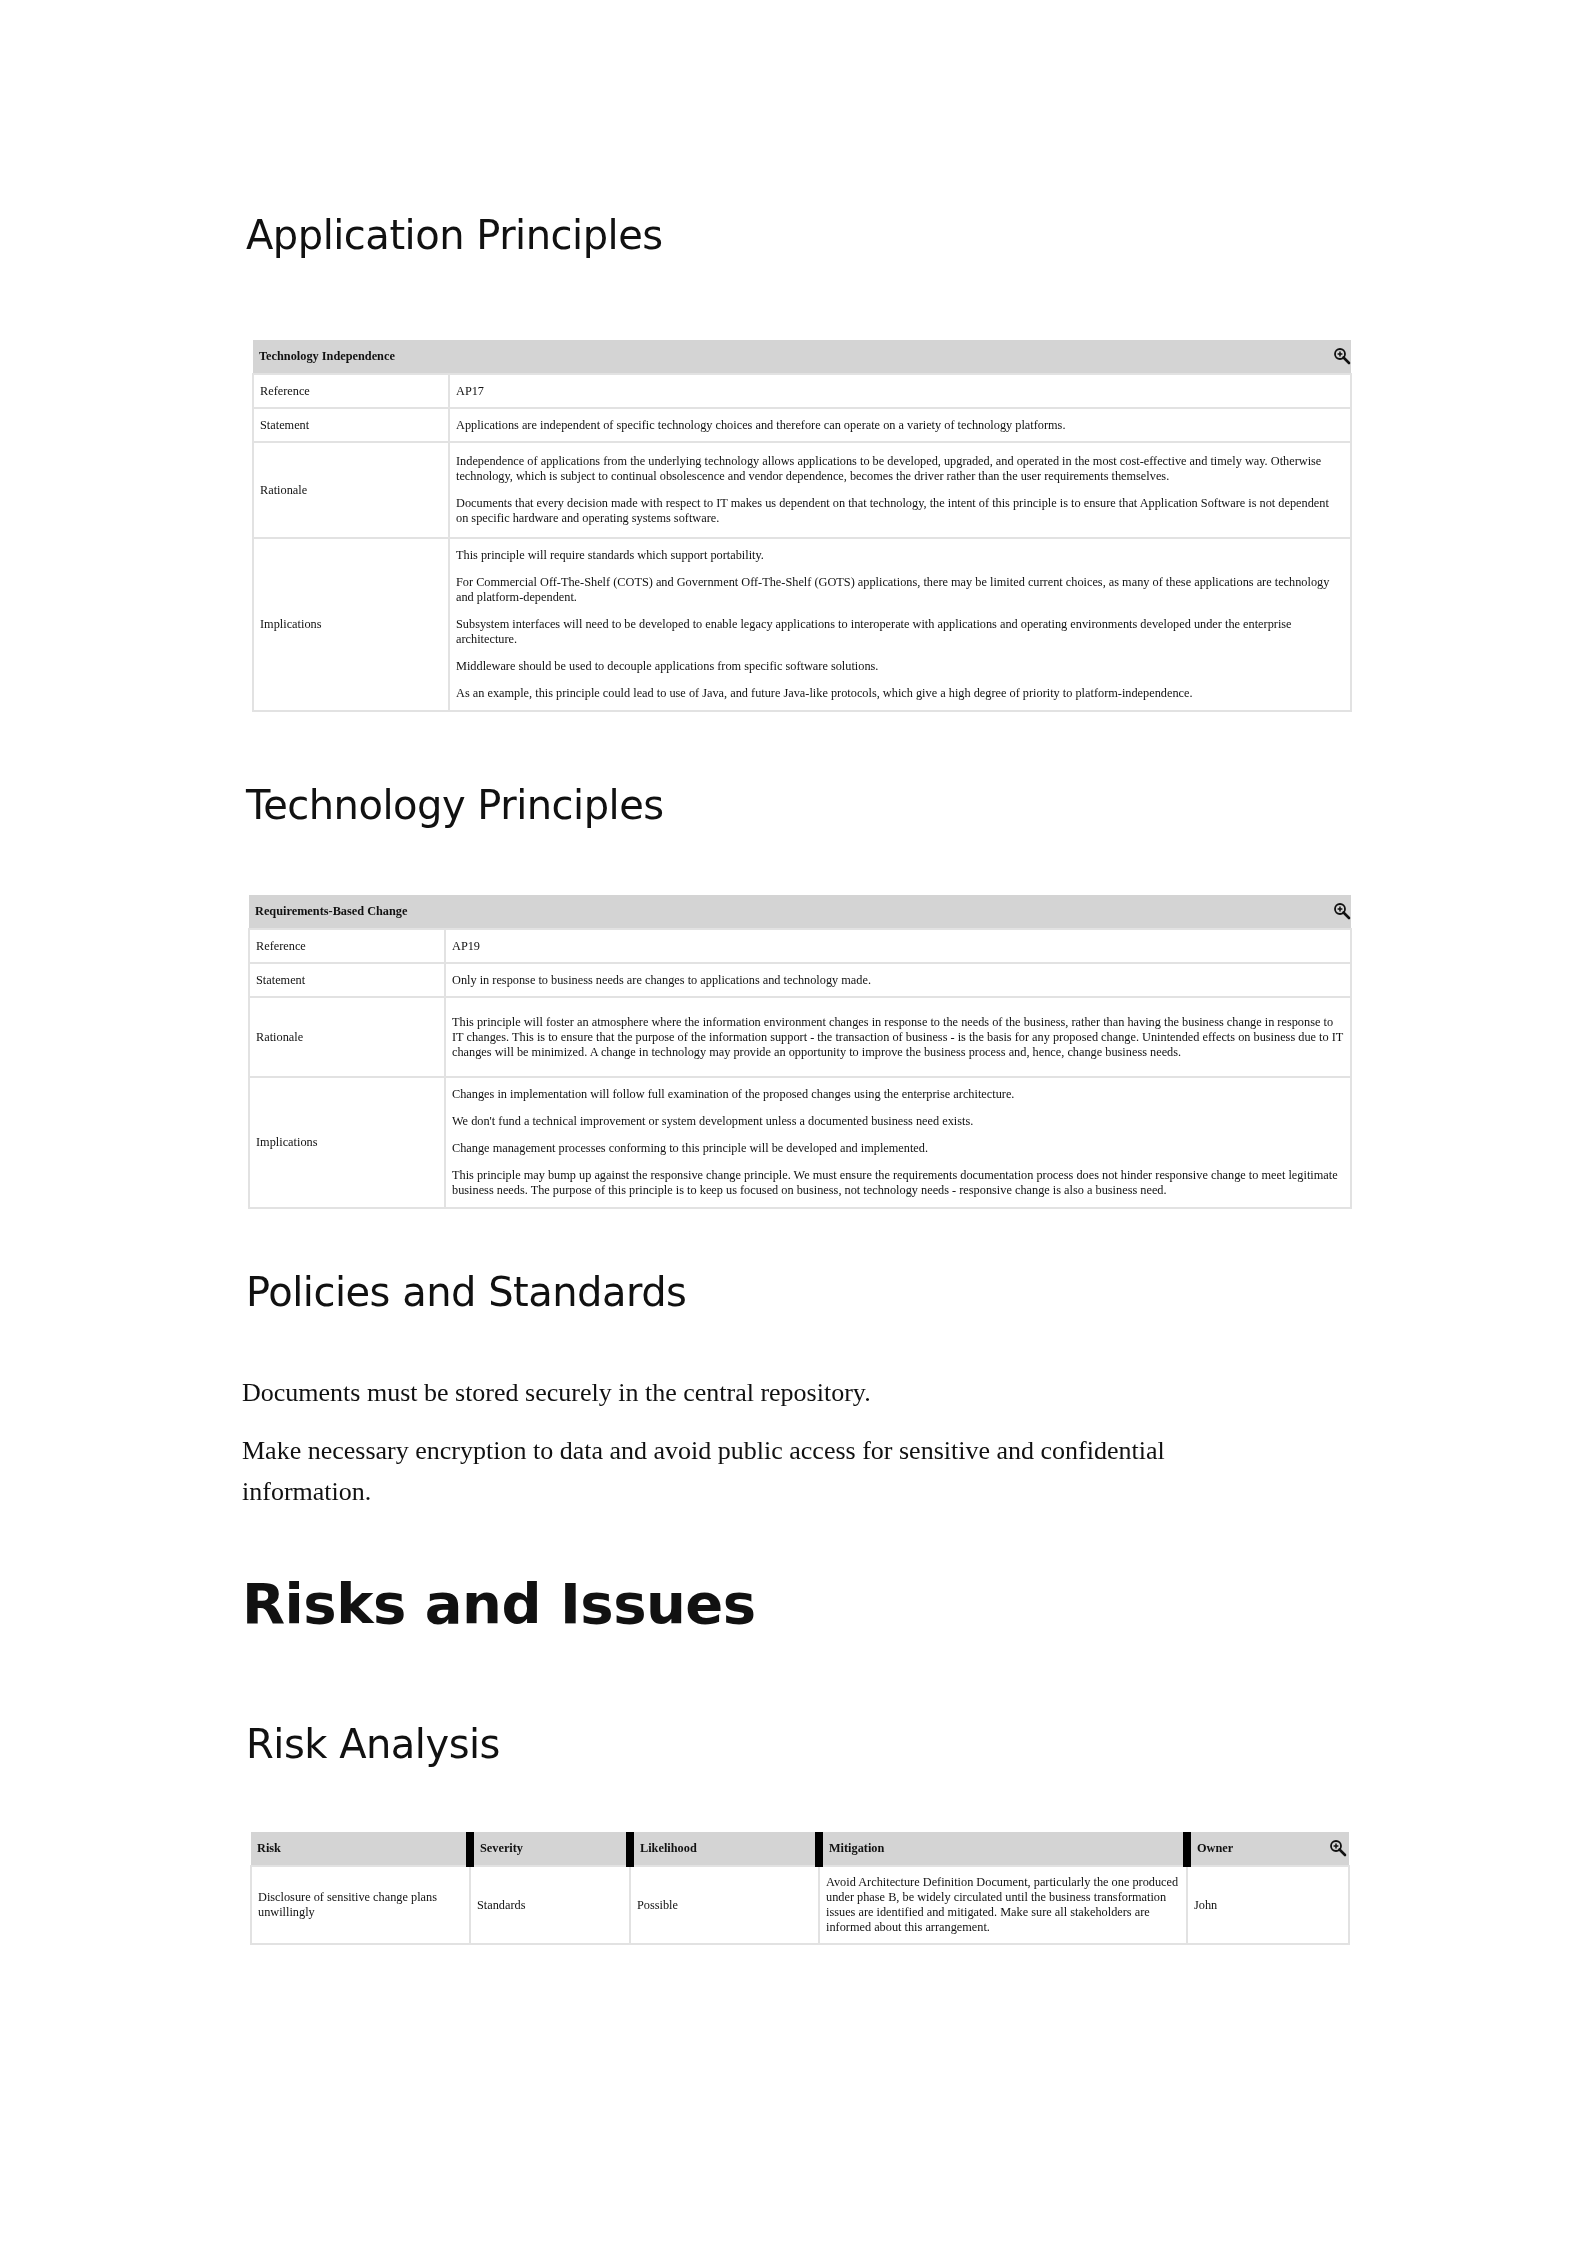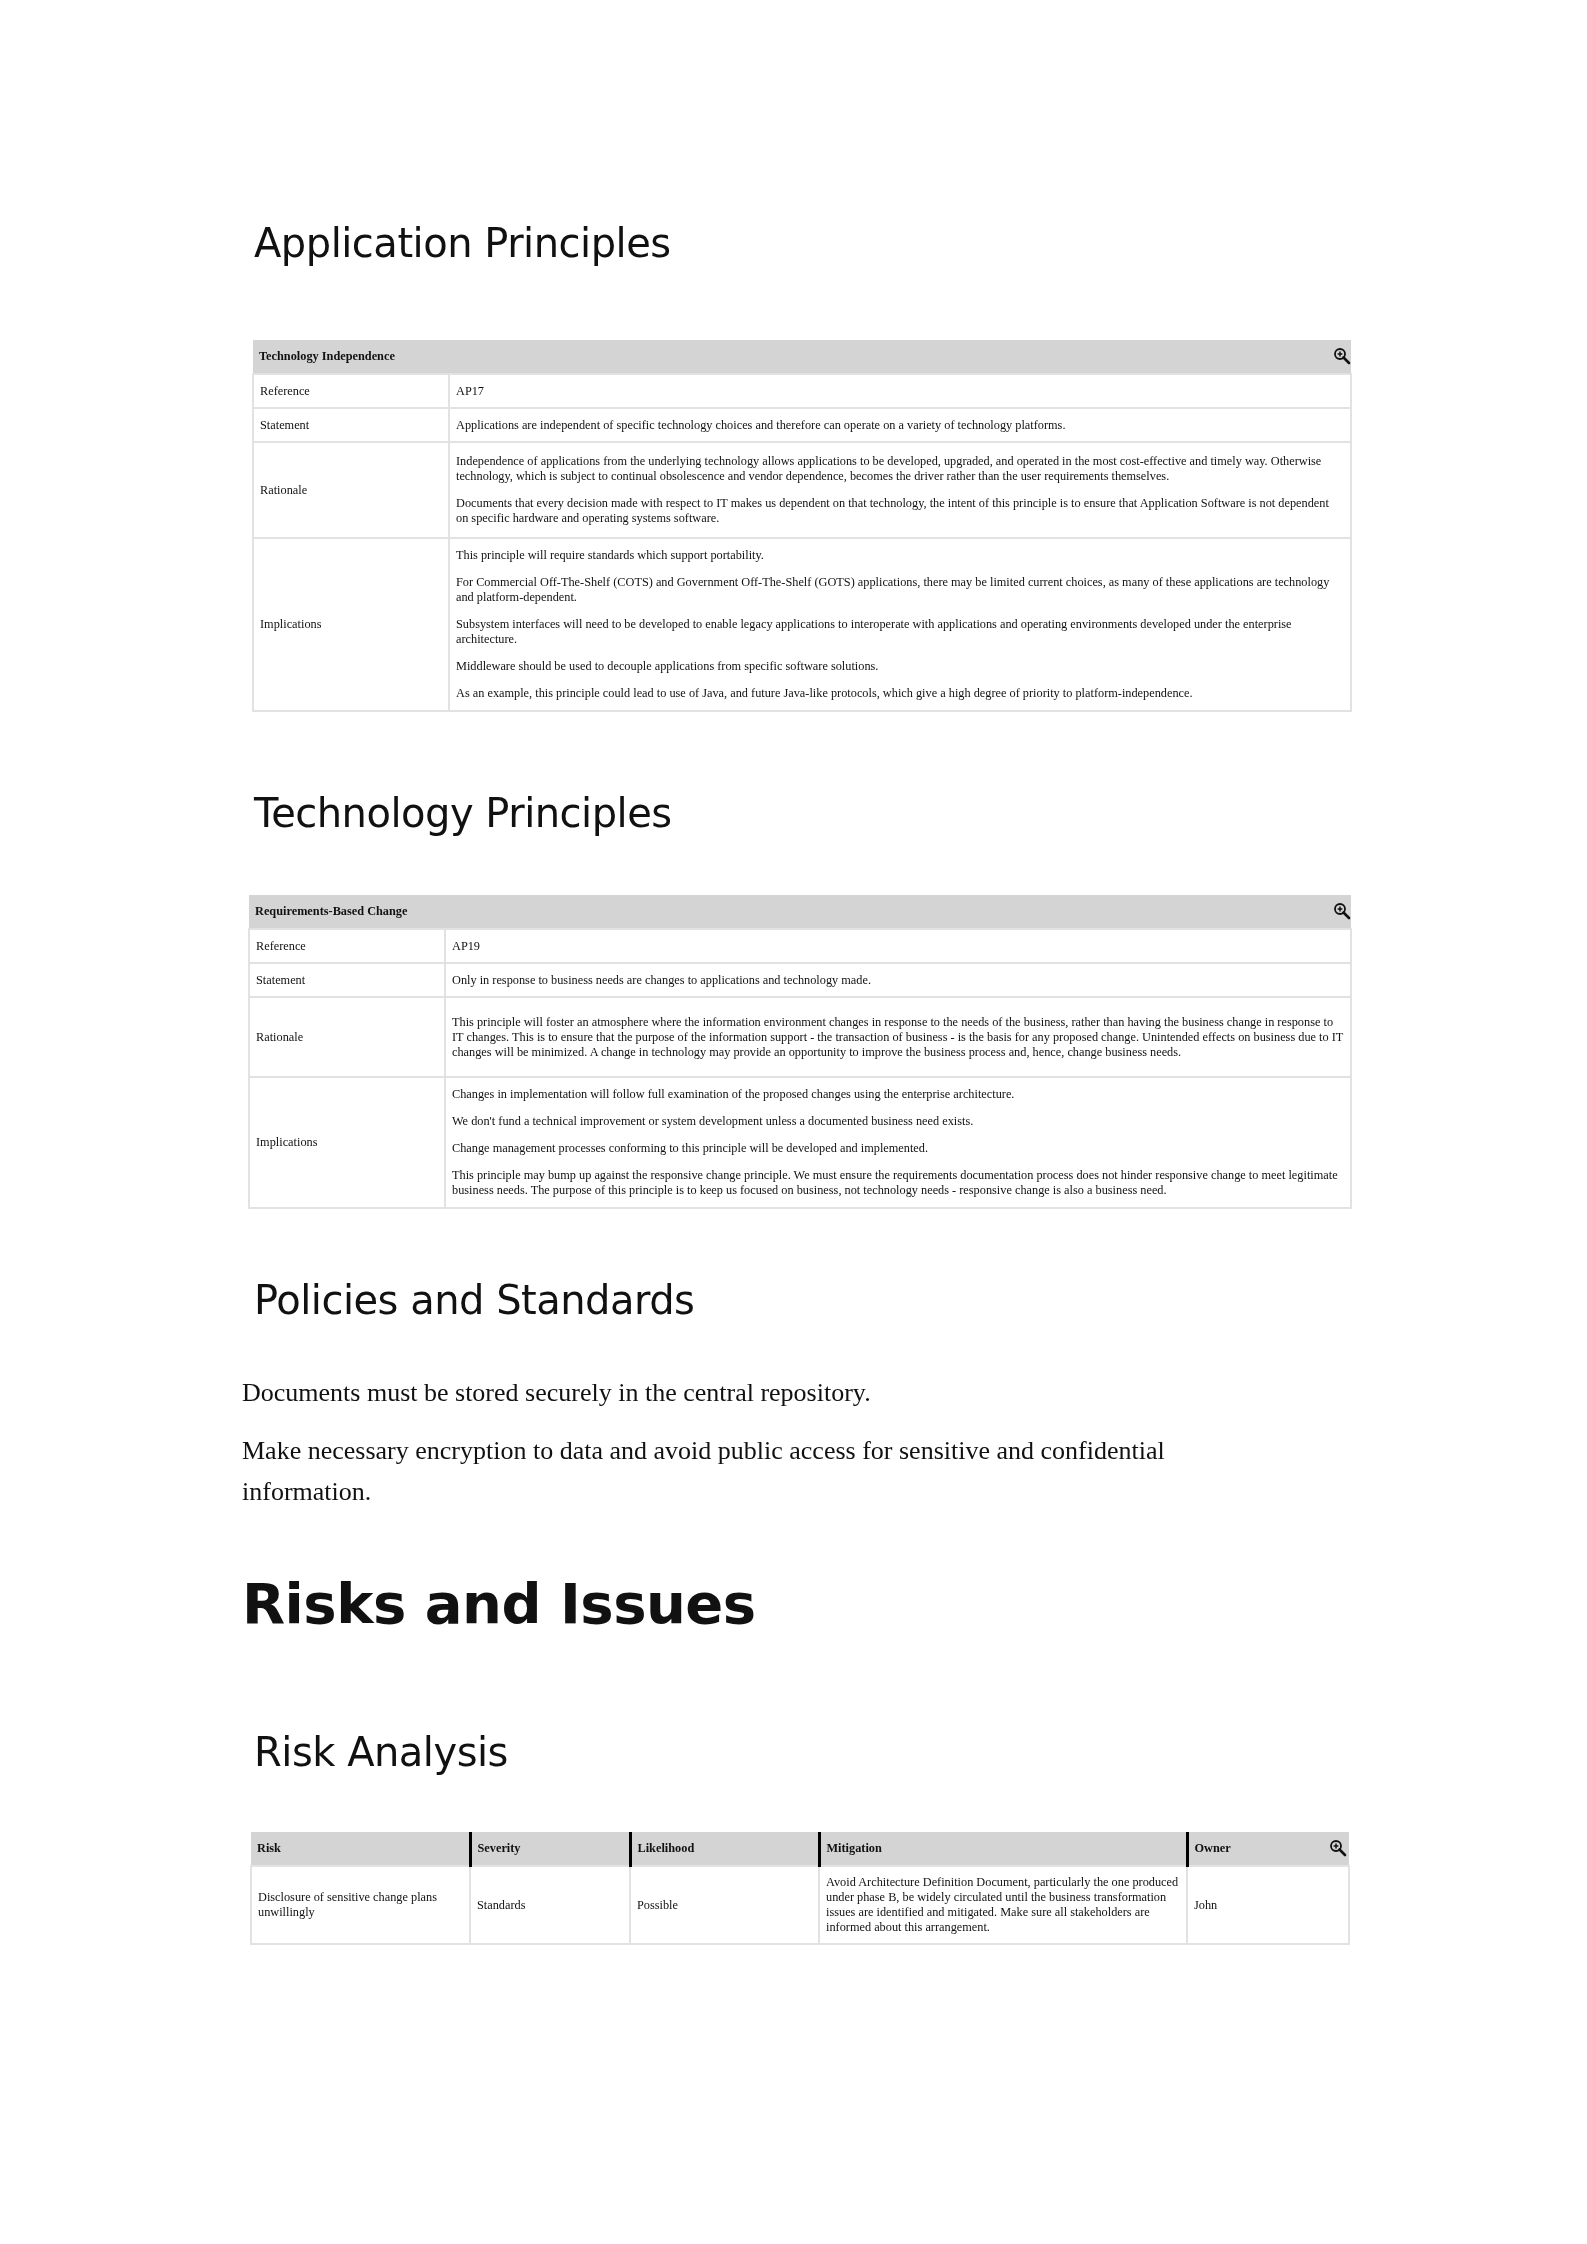--- a/index.html
+++ b/index.html
@@ -1,31 +1,31 @@
 <!DOCTYPE html>
 <html><head>
 <meta charset="utf-8">
 <style>
   html, body { margin: 0; padding: 0; background: #ffffff; }
   body { width: 1587px; height: 2244px; position: relative; overflow: hidden; color: #111; }
-  .h2 { position: absolute; left: 242px; font-family: "DejaVu Sans", sans-serif; font-weight: normal; font-size: 40px; letter-spacing: -0.5px; color: #111; margin: 12px; line-height: 1; }
+  .h2 { position: absolute; left: 242px; font-family: "DejaVu Sans", sans-serif; font-weight: normal; font-size: 40px; letter-spacing: -0.5px; color: #111; margin: 4px; line-height: 1; }
   .h1 { position: absolute; left: 242px; font-family: "DejaVu Sans", sans-serif; font-weight: bold; font-size: 56px; letter-spacing: -0.5px; color: #111; margin: 0; line-height: 1; }
   .para { position: absolute; left: 242px; width: 1050px; font-family: "Liberation Serif", serif; font-size: 26px; line-height: 41px; color: #111; margin: 0; }
 
   table.ptable { position: absolute; border-collapse: collapse; font-family: "Liberation Serif", serif; font-size: 12.3px; color: #111; table-layout: fixed; }
   table.ptable th { background: #d4d4d4; text-align: left; font-weight: bold; height: 33px; padding: 0 6px; position: relative; vertical-align: middle; }
   table.ptable td { border: 2px solid #e2e2e2; padding: 0 6px; vertical-align: middle; line-height: 15px; }
   table.ptable td.lbl { width: 182px; margin-left: 8px; }
   table.ptable td p { margin: 0 0 12px 0; }
   table.ptable td p:last-child { margin-bottom: 0; }
   .rowpad { padding-top: 9px !important; padding-bottom: 9px !important; }
   .zoomicon { position: absolute; right: 0px; top: 7px; width: 18px; height: 18px; }
 
   table.rtable { position: absolute; border-collapse: collapse; font-family: "Liberation Serif", serif; font-size: 12.3px; color: #111; table-layout: fixed; }
-  table.rtable th { background: #d4d4d4; text-align: left; font-weight: bold; height: 33px; padding: 0 6px; vertical-align: middle; border-left: 3px solid #000000; position: relative; }
+  table.rtable th { background: #d4d4d4; text-align: left; font-weight: bold; height: 33px; padding: 0 6px; vertical-align: middle; border-left: 8px solid #000000; position: relative; }
   table.rtable th:first-child { border-left: none; }
   table.rtable td { border: 2px solid #e2e2e2; padding: 0 6px; vertical-align: middle; line-height: 15px; height: 76px; }
 </style>
 </head>
 <body>
 
 <h2 class="h2" style="top:211px;">Application Principles</h2>
 
 <table class="ptable" style="left:252px; top:340px; width:1100px;border-radius:7px;">
   <colgroup>

